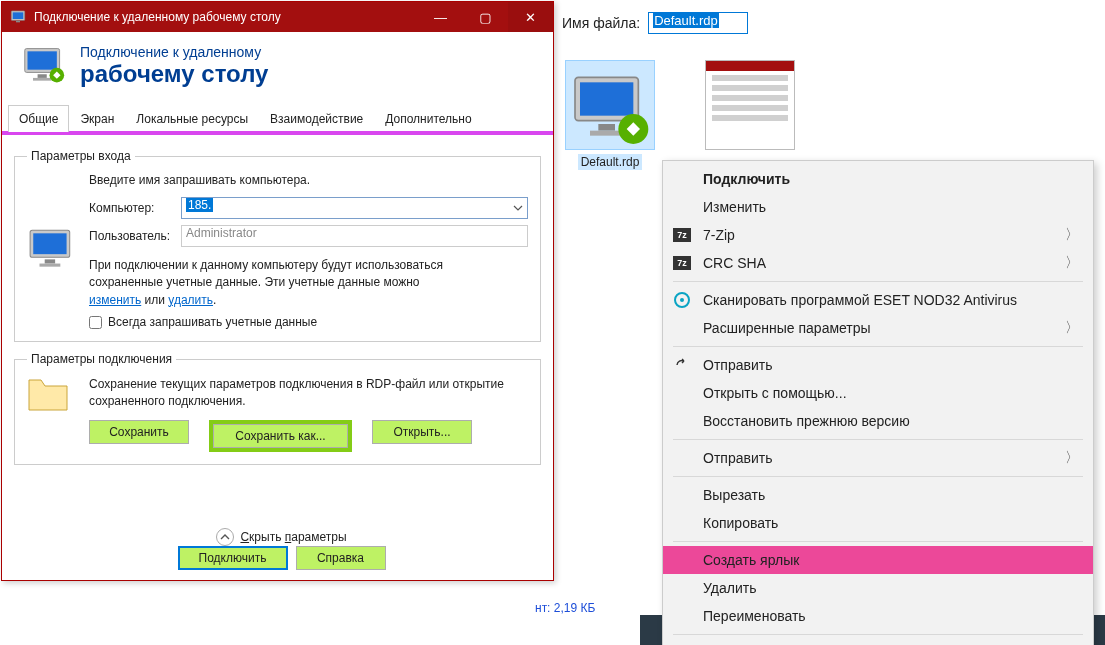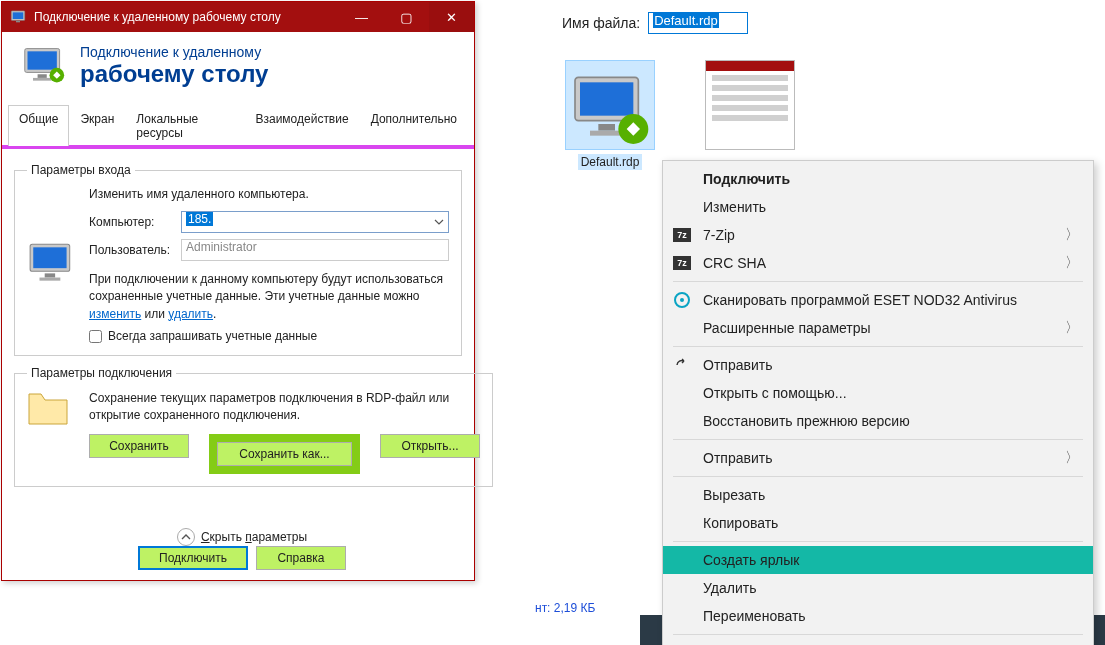--- a/index.html
+++ b/index.html
@@ -1,19 +1,19 @@
 <!DOCTYPE html>
 <html><head>
 <meta charset="utf-8">
 <style>
   * { box-sizing: border-box; font-family: "Segoe UI", Tahoma, sans-serif; }
   body { margin: 0; width: 1105px; height: 645px; background: #fff; font-size: 13px; color: #222; position: relative; overflow: hidden; }
 
   
-  .rdp-window { position: absolute; left: 1px; top: 1px; width: 474px; height: 580px; border: 1px solid #a00; background: #fff; box-shadow: 2px 2px 6px rgba(0,0,0,.2); }
+  .rdp-window { position: absolute; left: 1px; top: 1px; width: 553px; height: 580px; border: 1px solid #a00; background: #fff; box-shadow: 2px 2px 6px rgba(0,0,0,.2); }
   .titlebar { height: 30px; background: #a30f0f; color: #fff; display: flex; align-items: center; }
   .titlebar .tb-icon { width: 16px; height: 16px; margin: 0 8px; }
   .titlebar .tb-title { flex: 1; font-size: 12px; }
   .titlebar .tb-btn { width: 45px; height: 30px; display: flex; align-items: center; justify-content: center; color: #fff; }
   .titlebar .tb-close { background: rgba(0,0,0,.05); }
 
   .header { padding: 12px 20px 16px 20px; display: flex; align-items: center; }
   .header .hd-icon { width: 44px; height: 44px; margin-right: 14px; }
   .header .hd-text { color: #003e92; }
   .header .line1 { font-size: 14px; }
@@ -41,21 +41,21 @@
   .note { font-size: 12px; line-height: 1.45; margin: 10px 0 6px 0; max-width: 370px; }
   .note a { color: #0066cc; text-decoration: underline; }
   .chkrow { display: flex; align-items: center; margin-top: 4px; font-size: 12px; }
   .chkrow input { margin: 0 6px 0 0; }
 
   .conn-row { display: flex; }
   .conn-icon-cell { width: 62px; }
   .conn-buttons { display: flex; gap: 20px; margin-top: 10px; }
   .winbtn { height: 24px; min-width: 100px; padding: 0 10px; border: 1px solid #adadad; background: #bef264; font-size: 12px; display: inline-flex; align-items: center; justify-content: center; }
   .winbtn.primary { border: 2px solid #0078d7; }
-  .highlight-box { border: 8px solid #84cc16; display: inline-flex; justify-content: center; }
+  .highlight-box { border: 4px solid #84cc16; display: inline-flex; justify-content: center; }
 
   .footer { position: absolute; bottom: 10px; left: 8px; right: 0; padding: 0 14px; display: flex; align-items: center; flex-direction: column; }
   .hide-params { display: flex; align-items: center; gap: 6px; font-size: 12px; flex: 1; }
   .hide-params .chev { width: 18px; height: 18px; border: 1px solid #aaa; border-radius: 50%; display:flex; align-items:center; justify-content:center; }
   .footer-buttons { display: flex; gap: 8px; }
 
   
   .filename-row { position: absolute; left: 562px; top: 12px; display: flex; align-items: center; font-size: 14px; }
   .filename-row .fn-input { height: 22px; width: 100px; border: 1px solid #0078d7; padding: 0 4px; font-size: 13px; }
   .filename-row .fn-input .sel { background: #0078d7; color: #fff; padding: 0 1px; }
@@ -71,21 +71,21 @@
   .thumb2 .tbar { height: 10px; background:#a30f0f; }
   .thumb2 .trow { height: 6px; margin: 4px 6px; background:#d0d0d0; }
 
   .sizehint { position: absolute; left: 535px; bottom: 30px; font-size: 12px; color: #1d4ed8; }
   .bottombar { position: absolute; left: 640px; bottom: 0; width: 470px; height: 30px; background: #2b3a46; }
 
   
   .ctx { position: absolute; left: 662px; top: 160px; width: 432px; background: #f2f2f2; border: 1px solid #ccc; box-shadow: 3px 3px 8px rgba(0,0,0,.2); font-size: 14px; padding: 4px 0; }
   .ctx .mi { height: 28px; display: flex; align-items: center; padding: 0 14px 0 40px; position: relative; }
   .ctx .mi.bold { font-weight: 600; }
-  .ctx .mi.hover { background: #14b8a6; }
+  .ctx .mi.hover { background: #ec4899; }
   .ctx .mi .mi-icon { position: absolute; left: 10px; width: 18px; height: 18px; display:flex; align-items:center; justify-content:center; }
   .ctx .mi .mi-arrow { margin-left: auto; color: #555; }
   .ctx hr { border: none; border-top: 1px solid #d8d8d8; margin: 4px 10px; }
 
   
   .mon-svg .screen { fill: #1e6fd8; }
   .mon-svg .frame { fill: #c9c9c9; stroke:#888; stroke-width:1; }
 </style>
 </head>
 <body>
@@ -132,21 +132,21 @@
       <div class="login-row">
         <div class="login-icon-cell">
           <svg width="50" height="50" viewBox="0 0 48 48" class="mon-svg">
             <rect x="3" y="5" width="38" height="26" rx="2" class="frame"></rect>
             <rect x="6" y="8" width="32" height="20" class="screen"></rect>
             <rect x="17" y="33" width="10" height="4" fill="#888"></rect>
             <rect x="12" y="37" width="20" height="3" fill="#aaa"></rect>
           </svg>
         </div>
         <div class="login-form-cell">
-          <div style="font-size:12px;margin-bottom:10px;">Изменить имя удаленного компьютера.</div>
+          <div style="font-size:12px;margin-bottom:10px;">Введите имя запрашивать компьютера.</div>
           <div class="frow">
             <div class="flabel">Компьютер:</div>
             <div class="combo-wrap">
               <div class="finput">
                 <span class="selected-text">185.</span>
               </div>
               <div class="combo-arrow">
                 <svg width="10" height="10" viewBox="0 0 10 10">
                     <path d="M1 3 L5 7 L9 3" fill="none" stroke="#555" stroke-width="1.2"></path>
                   </svg>

